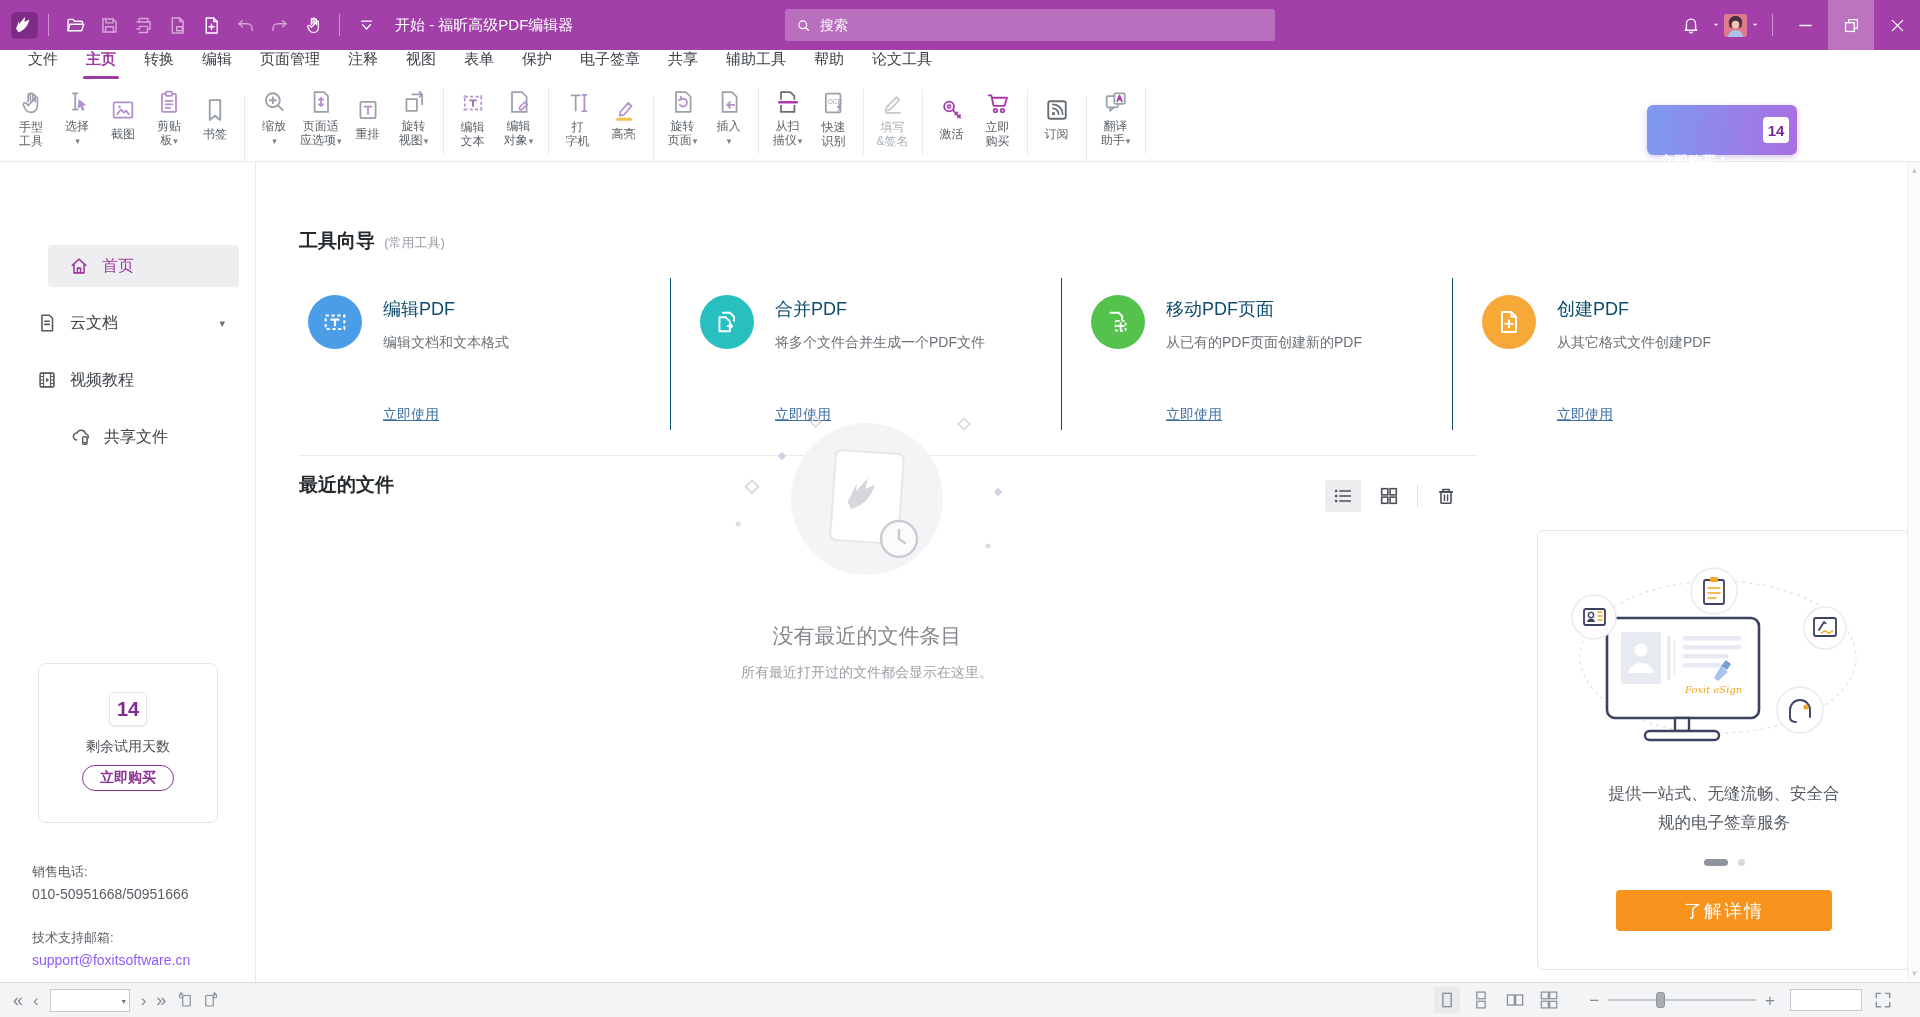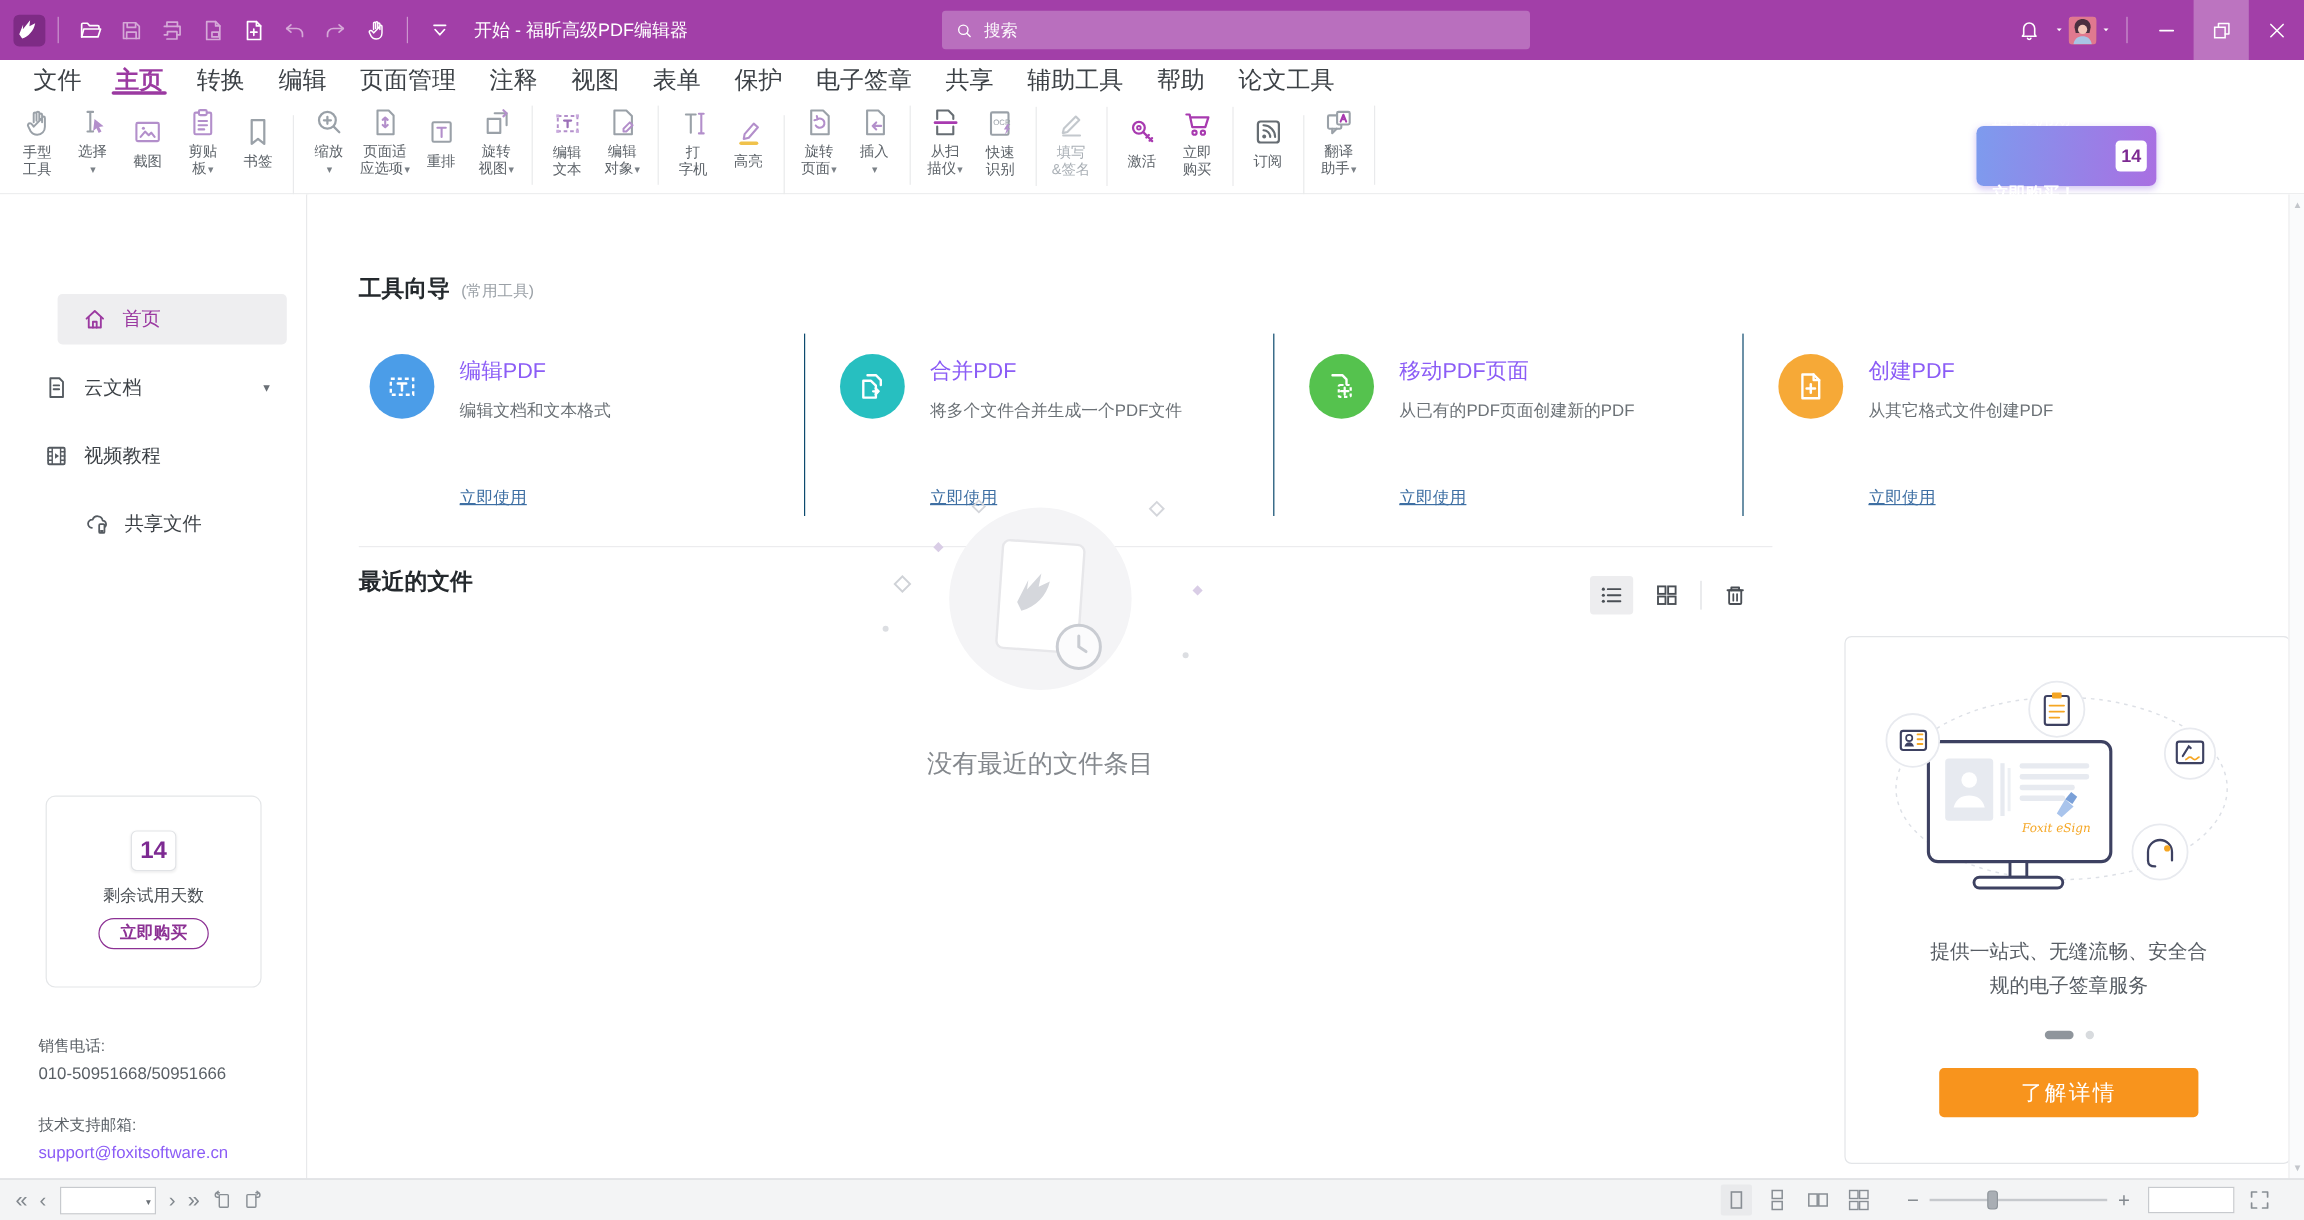--- a/index.html
+++ b/index.html
@@ -30,21 +30,21 @@
   .tb-ic svg{width:20px;height:20px;}
   .tb-ic.caret svg{width:10px;height:10px;}
   .tb-ic.caret{width:16px;}
   .avatar{width:23px;height:23px;border-radius:3px;overflow:hidden;background:linear-gradient(160deg,#ef8ba0,#c9607e);}
   .win-btn{width:46px;height:50px;display:flex;align-items:center;justify-content:center;background:none;border:0;color:#fff;cursor:pointer;}
   .win-btn svg{width:19px;height:19px;}
   .win-btn.hl{background:rgba(255,255,255,.28);}
 
   
   .menubar{position:absolute;left:0;top:50px;width:1920px;height:30px;background:#fff;display:flex;align-items:stretch;padding-left:14px;}
-  .mi{position:relative;display:flex;align-items:flex-end;padding:0 14px;font-size:20px;color:#3c4146;cursor:pointer;white-space:nowrap;}
+  .mi{position:relative;display:flex;align-items:flex-start;padding:0 14px;font-size:15px;color:#3c4146;cursor:pointer;white-space:nowrap;}
   .mi.active span{color:var(--c-accent,#9b3aa1);font-weight:bold;}
   .mi.active::after{content:"";position:absolute;left:11px;right:11px;bottom:1px;height:3px;border-radius:2px;background:var(--c-accent,#9b3aa1);}
 
   
   .ribbon{position:absolute;left:0;top:80px;width:1920px;height:82px;background:#fff;border-bottom:1px solid #e9eaec;}
   .tools{display:flex;align-items:center;padding:6px 0 0 8px;}
   .tool{position:relative;min-width:46px;padding:0 3px;text-align:center;cursor:pointer;}
   .tool .ic{display:block;width:28px;height:28px;margin:2px auto 3px;}
   .tool .lines{display:block;font-size:12px;line-height:14px;color:#5c6268;}
   .tool .lines span{display:block;white-space:nowrap;}
@@ -87,21 +87,21 @@
   
   .content{position:absolute;left:257px;top:0;width:1663px;height:820px;background:#fff;}
   .wizard-head{position:absolute;left:42px;top:66px;font-size:19px;font-weight:bold;color:#24292d;}
   .wizard-head .sub{font-size:13px;font-weight:normal;color:#9aa0a6;margin-left:4px;}
   .cards{position:absolute;left:22px;top:116px;display:flex;}
   .card{position:relative;width:391px;height:152px;padding:17px 0 0 29px;display:flex;align-items:flex-start;cursor:pointer;}
   .card+.card{border-left:1px solid #0c4a6e;}
   .cic{width:54px;height:54px;border-radius:50%;flex:none;display:flex;align-items:center;justify-content:center;color:#fff;}
   .cic svg{width:28px;height:28px;}
   .cbody{margin-left:21px;padding-top:2px;}
-  .ct{font-size:18px;color:#8b5cf6;}
+  .ct{font-size:18px;color:#0c4a6e;}
   .cd{font-size:14px;color:#6b7176;margin-top:13px;}
   .cl{position:absolute;left:104px;bottom:6px;font-size:14px;color:var(--c-link,#3e6fa3);text-decoration:underline;cursor:pointer;}
   .hrule{position:absolute;left:42px;top:293px;width:1178px;border-top:1px solid #ececee;}
   .recent-title{position:absolute;left:42px;top:310px;font-size:19px;font-weight:bold;color:#24292d;}
   .view-tools{position:absolute;left:1068px;top:318px;display:flex;align-items:center;gap:10px;}
   .vbtn{width:36px;height:32px;border:0;background:none;border-radius:3px;display:flex;align-items:center;justify-content:center;color:#4a4f55;cursor:pointer;}
   .vbtn svg{width:22px;height:22px;}
   .vbtn.active{background:#ededef;}
   .vsep{width:1px;height:24px;background:#dcdee1;}
   .empty-illu{position:absolute;left:445px;top:252px;width:330px;height:205px;}
@@ -771,20 +771,21 @@
           <rect x="46" y="68" width="9" height="9" transform="rotate(45 50 72)" fill="none" stroke="#cfd2d7" stroke-width="1.6"></rect>
           <rect x="77" y="39" width="6" height="6" transform="rotate(45 80 42)" fill="#d9cde6"></rect>
           <rect x="110" y="4" width="7" height="7" transform="rotate(45 113 8)" fill="none" stroke="#d4d6db" stroke-width="1.5"></rect>
           <rect x="258" y="6" width="8" height="8" transform="rotate(45 262 10)" fill="none" stroke="#d4d6db" stroke-width="1.6"></rect>
           <rect x="293" y="75" width="6" height="6" transform="rotate(45 296 78)" fill="#d9cde6"></rect>
           <circle cx="36" cy="110" r="2.5" fill="#dcdee2"></circle>
           <circle cx="286" cy="132" r="2.5" fill="#dcdee2"></circle>
         </svg>
       </div>
       <div class="empty-title">没有最近的文件条目</div>
+      <div class="empty-sub">所有最近打开过的文件都会显示在这里。</div>
 
       <aside class="promo">
         <div class="promo-illu">
           <svg viewBox="0 0 372 220">
             <ellipse cx="180" cy="110" rx="138" ry="76" fill="none" stroke="#dde0e6" stroke-width="1.2" stroke-dasharray="3 4"></ellipse>
 
             <rect x="69" y="71" width="152" height="100" rx="8" fill="#fff" stroke="#3d4161" stroke-width="2.6"></rect>
             <rect x="137" y="171" width="14" height="13" fill="#fff" stroke="#3d4161" stroke-width="2.4"></rect>
             <rect x="107" y="184" width="74" height="9" rx="4.5" fill="#fff" stroke="#3d4161" stroke-width="2.4"></rect>
             <rect x="83" y="85" width="40" height="52" rx="3" fill="#e7eaf0"></rect>

